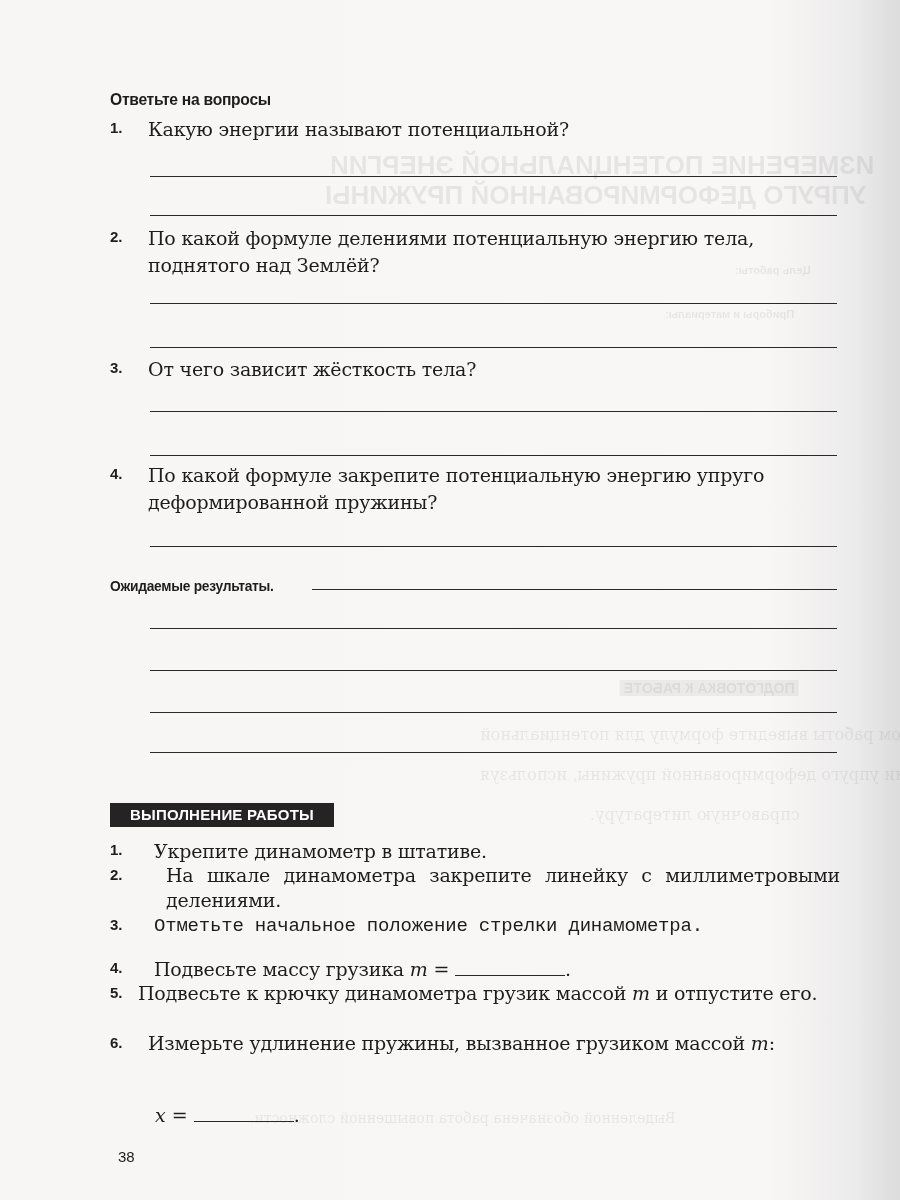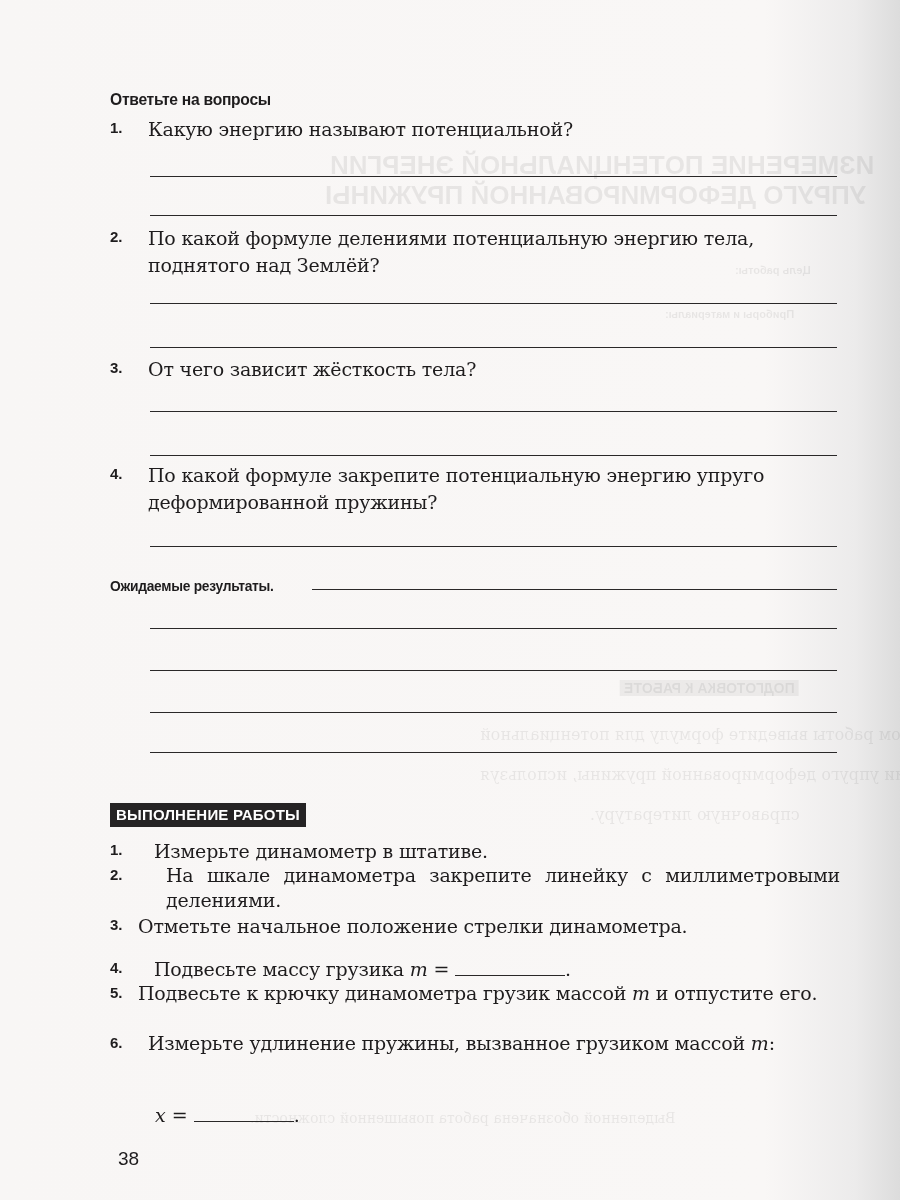--- a/index.html
+++ b/index.html
@@ -67,21 +67,21 @@
       left: 150px;
       width: 687px;
       height: 0;
       border-top: 1.5px solid #2a2828;
     }
     .banner {
       position: absolute;
       left: 110px;
       top: 803px;
       height: 24px;
-      padding: 0 6px;
+      padding: 0 20px;
       background: #252324;
       color: #ffffff;
       font-family: "Liberation Sans", sans-serif;
       font-weight: bold;
       font-size: 15px;
       line-height: 24px;
       letter-spacing: 0.2px;
     }
     .inline-blank {
       display: inline-block;
@@ -90,21 +90,21 @@
       height: 14px;
     }
     .var {
       font-style: italic;
     }
     .page-num {
       position: absolute;
       left: 118px;
       top: 1148px;
       font-family: "Liberation Sans", sans-serif;
-      font-size: 19px;
+      font-size: 15px;
     }
   </style>
 </head>
 <body>
 
 <div class="page">
 
   <div class="ghost" style="left:330px;top:150px;font-size:26px;">ИЗМЕРЕНИЕ ПОТЕНЦИАЛЬНОЙ ЭНЕРГИИ</div>
   <div class="ghost" style="left:325px;top:180px;font-size:26px;">УПРУГО ДЕФОРМИРОВАННОЙ ПРУЖИНЫ</div>
   <div class="ghost" style="left:735px;top:264px;font-size:11px;">Цель работы:</div>
@@ -112,21 +112,21 @@
   <div class="ghost" style="left:620px;top:680px;font-size:14px;background:rgba(0,0,0,0.05);padding:0 4px;">ПОДГОТОВКА К РАБОТЕ</div>
   <div class="ghost" style="left:480px;top:725px;font-size:16px;font-weight:normal;font-family:'DejaVu Serif',serif;">Перед началом работы выведите формулу для потенциальной</div>
   <div class="ghost" style="left:480px;top:765px;font-size:16px;font-weight:normal;font-family:'DejaVu Serif',serif;">энергии упруго деформированной пружины, используя</div>
   <div class="ghost" style="left:590px;top:805px;font-size:16px;font-weight:normal;font-family:'DejaVu Serif',serif;">справочную литературу.</div>
   <div class="ghost" style="left:250px;top:1110px;font-size:14px;font-weight:normal;font-family:'DejaVu Serif',serif;">Выделенной обозначена работа повышенной сложности.</div>
 
   <div class="section-title" style="top:90px;">Ответьте на вопросы</div>
 
   <div class="q" style="top:116px;">
     <span class="num">1.</span>
-    <div class="qtext">Какую энергию называют потенциальной?</div>
+    <div class="qtext">Какую энергии называют потенциальной?</div>
   </div>
   <div class="line" style="top:176px;"></div>
   <div class="line" style="top:215px;"></div>
 
   <div class="q" style="top:225px;">
     <span class="num">2.</span>
     <div class="qtext">По какой формуле делениями потенциальную энергию тела, поднятого над Землёй?</div>
   </div>
   <div class="line" style="top:303px;"></div>
   <div class="line" style="top:347px;"></div>
@@ -148,31 +148,31 @@
   <div class="line" style="top:589px;left:312px;width:525px;"></div>
   <div class="line" style="top:628px;"></div>
   <div class="line" style="top:670px;"></div>
   <div class="line" style="top:712px;"></div>
   <div class="line" style="top:752px;"></div>
 
   <div class="banner">ВЫПОЛНЕНИЕ РАБОТЫ</div>
 
   <div class="q" style="top:838px;">
     <span class="num">1.</span>
-    <div class="qtext" style="margin-left:44px;">Измерьте динамометр в штативе.</div>
+    <div class="qtext" style="margin-left:44px;">Укрепите динамометр в штативе.</div>
   </div>
 
   <div class="q" style="top:863px;">
     <span class="num">2.</span>
     <div class="qtext justify" style="margin-left:56px;line-height:25px;">На шкале динамометра закрепите линейку с миллиметровыми делениями.</div>
   </div>
 
   <div class="q" style="top:913px;">
     <span class="num">3.</span>
-    <div class="qtext" style="margin-left:28px;">Отметьте начальное положение стрелки динамометра.</div>
+    <div class="qtext" style="margin-left:44px;font-family:Liberation Mono, monospace;">Отметьте начальное положение стрелки динамометра.</div>
   </div>
 
   <div class="q" style="top:956px;">
     <span class="num">4.</span>
     <div class="qtext" style="margin-left:44px;">
       <span>Подвесьте массу грузика </span><span class="var">m</span><span> = </span><span class="inline-blank" style="width:110px;"></span><span>.</span>
     </div>
   </div>
 
   <div class="q" style="top:981px;">

